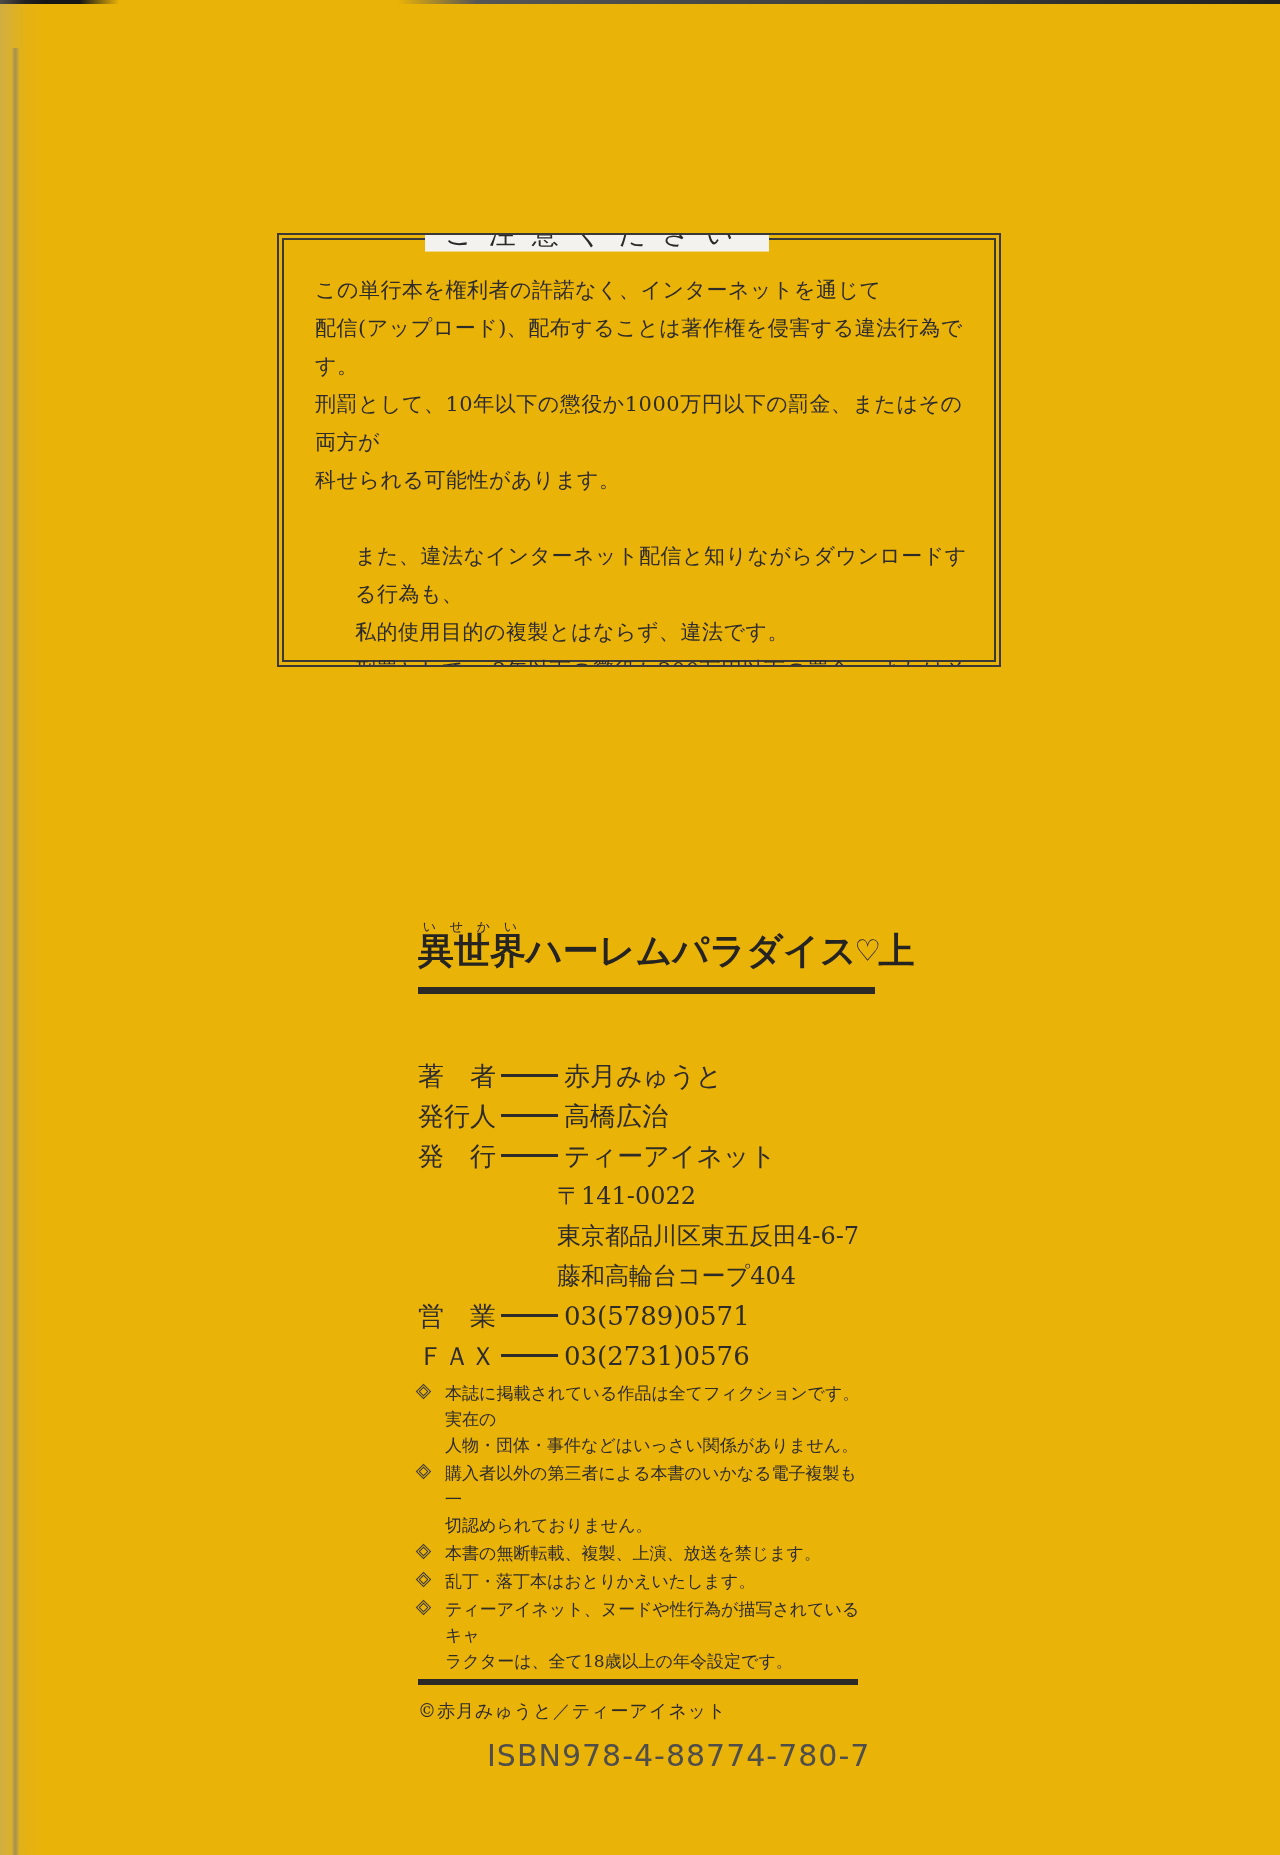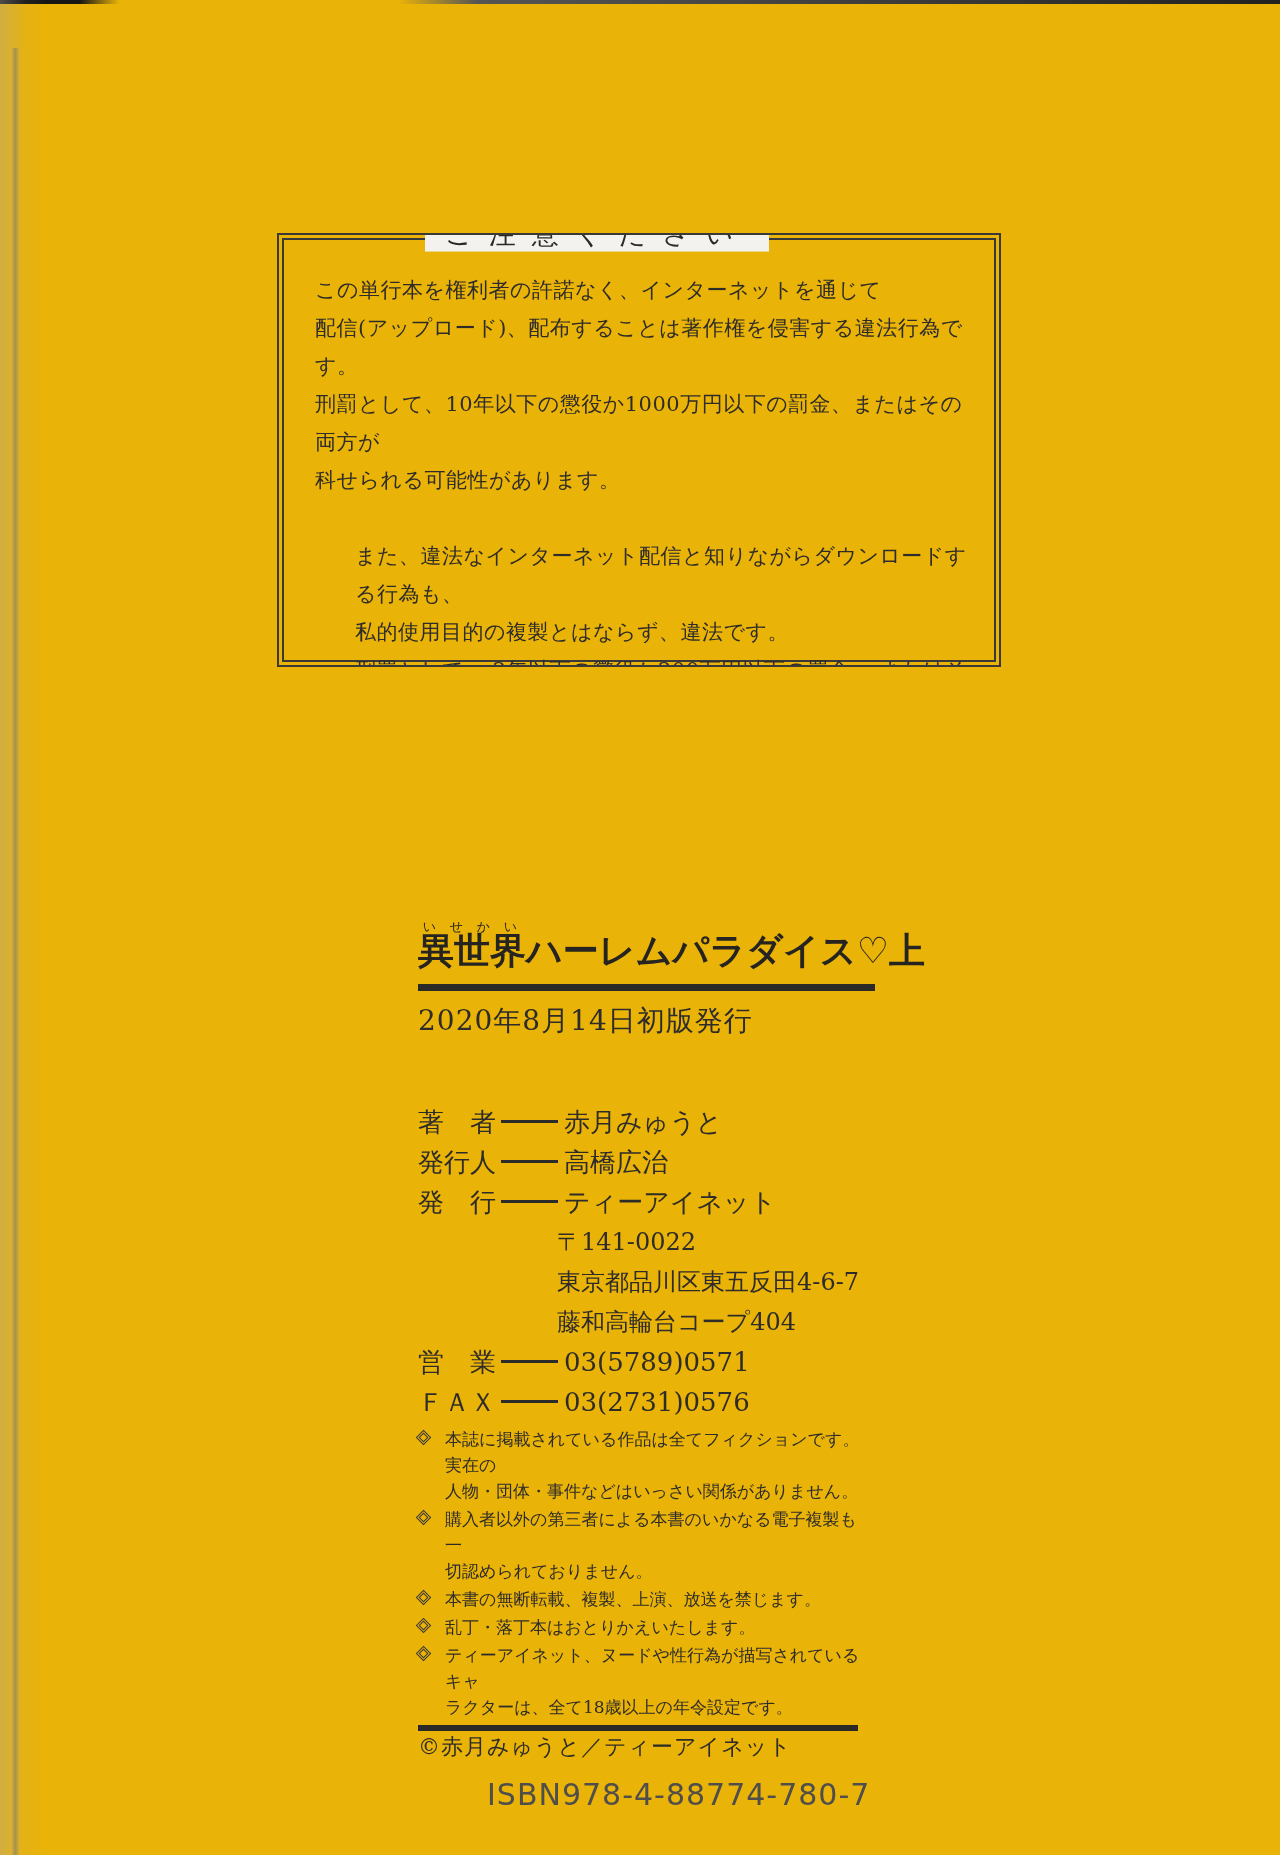--- a/index.html
+++ b/index.html
@@ -39,21 +39,21 @@
     white-space:nowrap; color:#2b2927; z-index:2;
   }
   .notice-box-body { position:relative; padding:36px 20px 0 36px; z-index:1; }
   .para {
     white-space:pre-line; font-size:21px; line-height:38px;
     letter-spacing:.5px; margin:0 0 38px 0;
   }
   .para:last-child { margin-bottom:0;margin-left:40px; }
   
   .colophon { position:absolute; left:418px; top:920px; width:470px; }
-  .book-title { font-size:36px; font-weight:700; color:#262421; line-height:1.05; white-space:nowrap; }
+  .book-title { font-size:36px; font-weight:700; color:#262421; line-height:1.05; white-space:nowrap;font-family:Liberation Mono, monospace; }
   .book-title rt { font-size:13px; font-weight:400; letter-spacing:4px; }
   .title-rule { width:457px; height:7px; background:#2c2a27; margin-top:14px; }
   .edition-date { font-size:28px; letter-spacing:1px; margin-top:11px; }
   .cred-block { margin-top:62px; }
   .row { font-size:26px; line-height:40px; white-space:nowrap; }
   .row .label { display:inline-block; min-width:81px; }
   .dash {
     display:inline-block; width:57px; height:0; border-top:3px solid #2e2c29;
     vertical-align:8px; margin:0 6px 0 2px;
   }
@@ -64,21 +64,21 @@
     font-size:17px; line-height:26px; letter-spacing:0;
     padding-left:27px; text-indent:-27px; white-space:pre-line; margin:0 16px 2px 0;
   }
   .bullet { display:inline-block; width:27px; text-indent:0; }
   .bullet i {
     display:inline-block; width:11px; height:11px; box-sizing:border-box;
     border:1.5px solid #3a3836; transform:rotate(45deg); position:relative; margin-bottom:2px;
   }
   .bullet i::after { content:""; position:absolute; top:1px; left:1px; right:1px; bottom:1px; border:1.2px solid #3a3836; }
   .divider-rule { width:440px; height:6px; background:#2c2a27; margin-top:5px; }
-  .copyright { font-size:22px; letter-spacing:1px; margin-top:1px; }
+  .copyright { font-size:18px; letter-spacing:1px; margin-top:14px; }
   .isbn {
     font-family:"DejaVu Sans","Liberation Sans",sans-serif;
     font-size:30px; color:#504e4a; letter-spacing:1px; margin:15px 0 0 69px;
   }
 </style>
 </head>
 <body>
 
 <div class="page">
   <div class="scan-top"></div>
@@ -98,21 +98,20 @@
 科せられる可能性があります。</p>
 
     </div>
   </div>
 
   <div class="colophon">
     <div class="book-title">
       <ruby><span>異世界</span><rt>いせかい</rt></ruby><span>ハーレムパラダイス♡上</span>
     </div>
     <div class="title-rule"></div>
-    <div class="edition-date">2020年8月14日初版発行</div>
 
     <div class="cred-block">
       <div class="row">
         <span class="label">著　者</span><span class="dash"></span><span class="value">赤月みゅうと</span>
       </div>
       <div class="row">
         <span class="label">発行人</span><span class="dash"></span><span class="value">高橋広治</span>
       </div>
       <div class="row">
         <span class="label">発　行</span><span class="dash"></span><span class="value">ティーアイネット</span>

